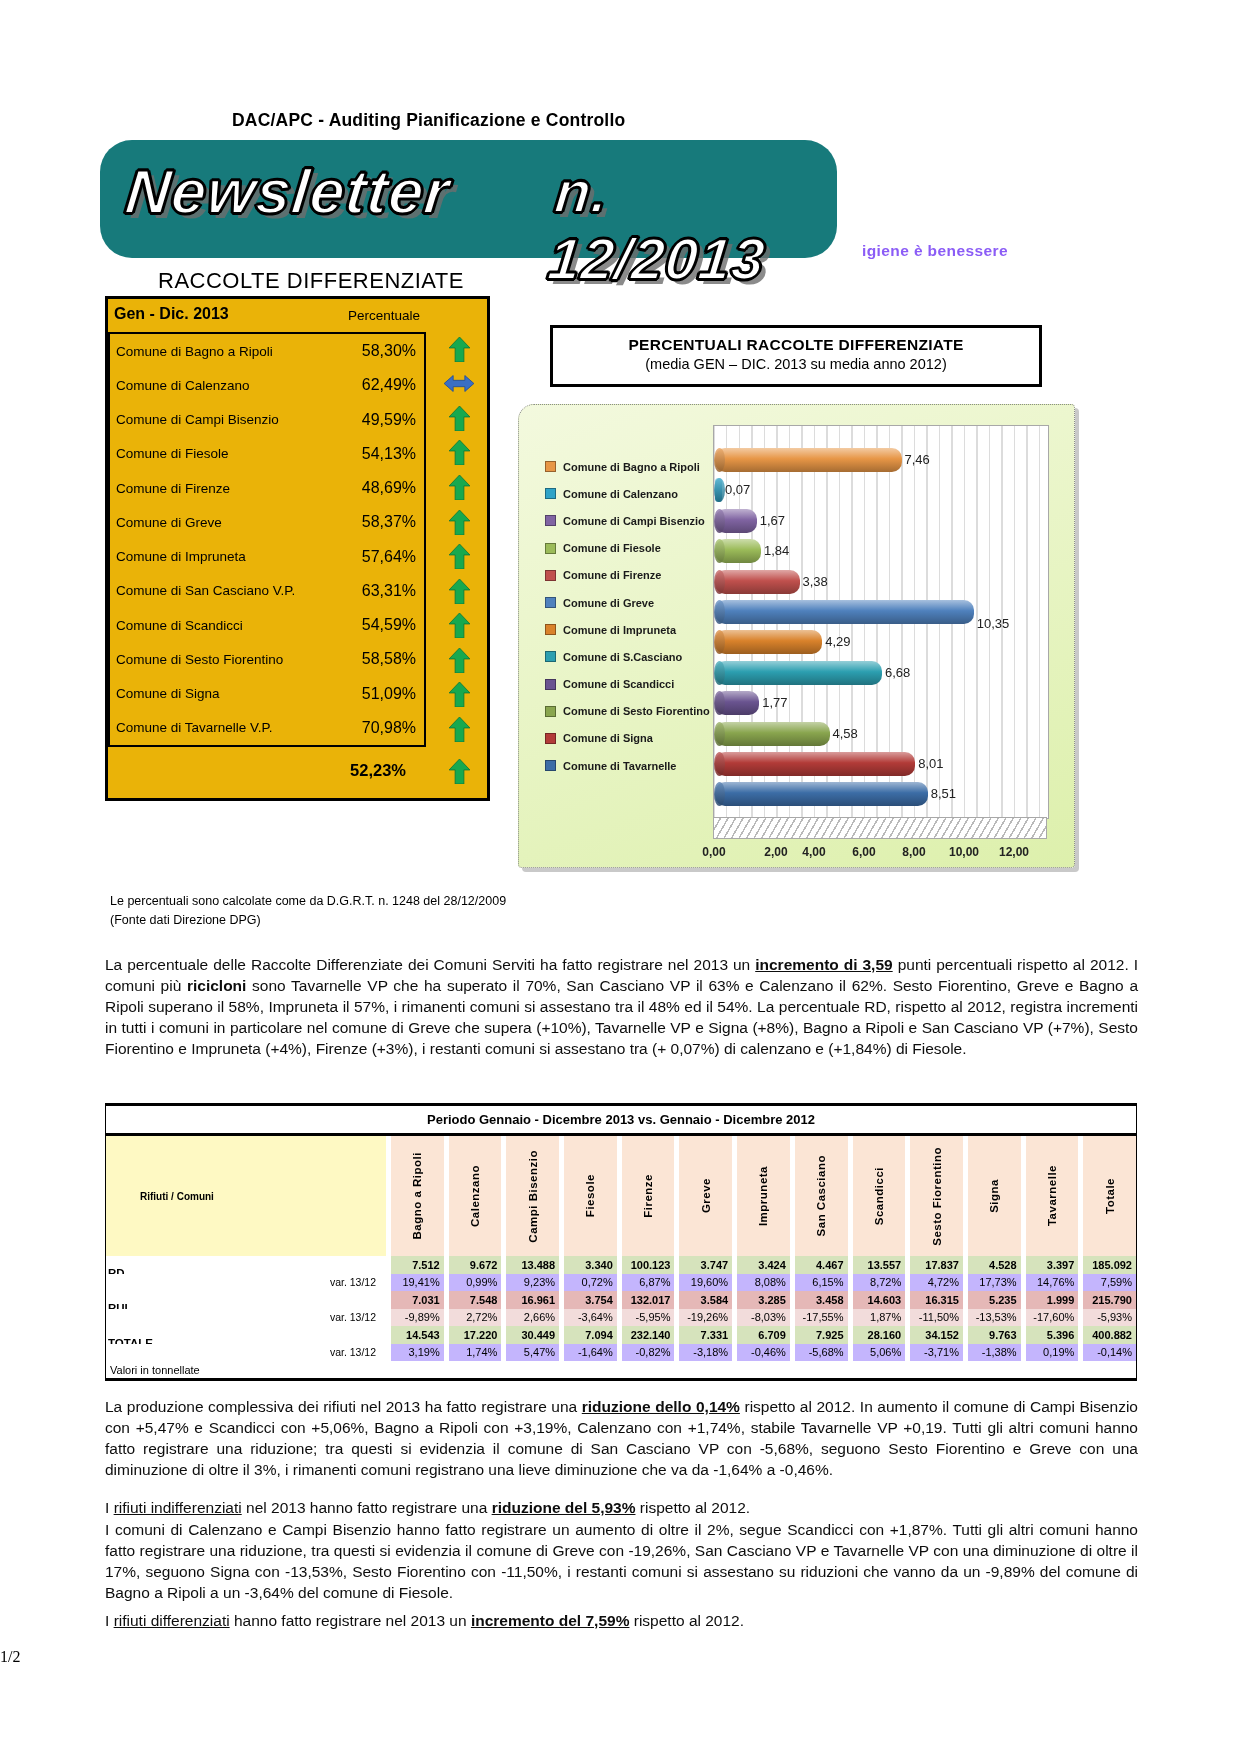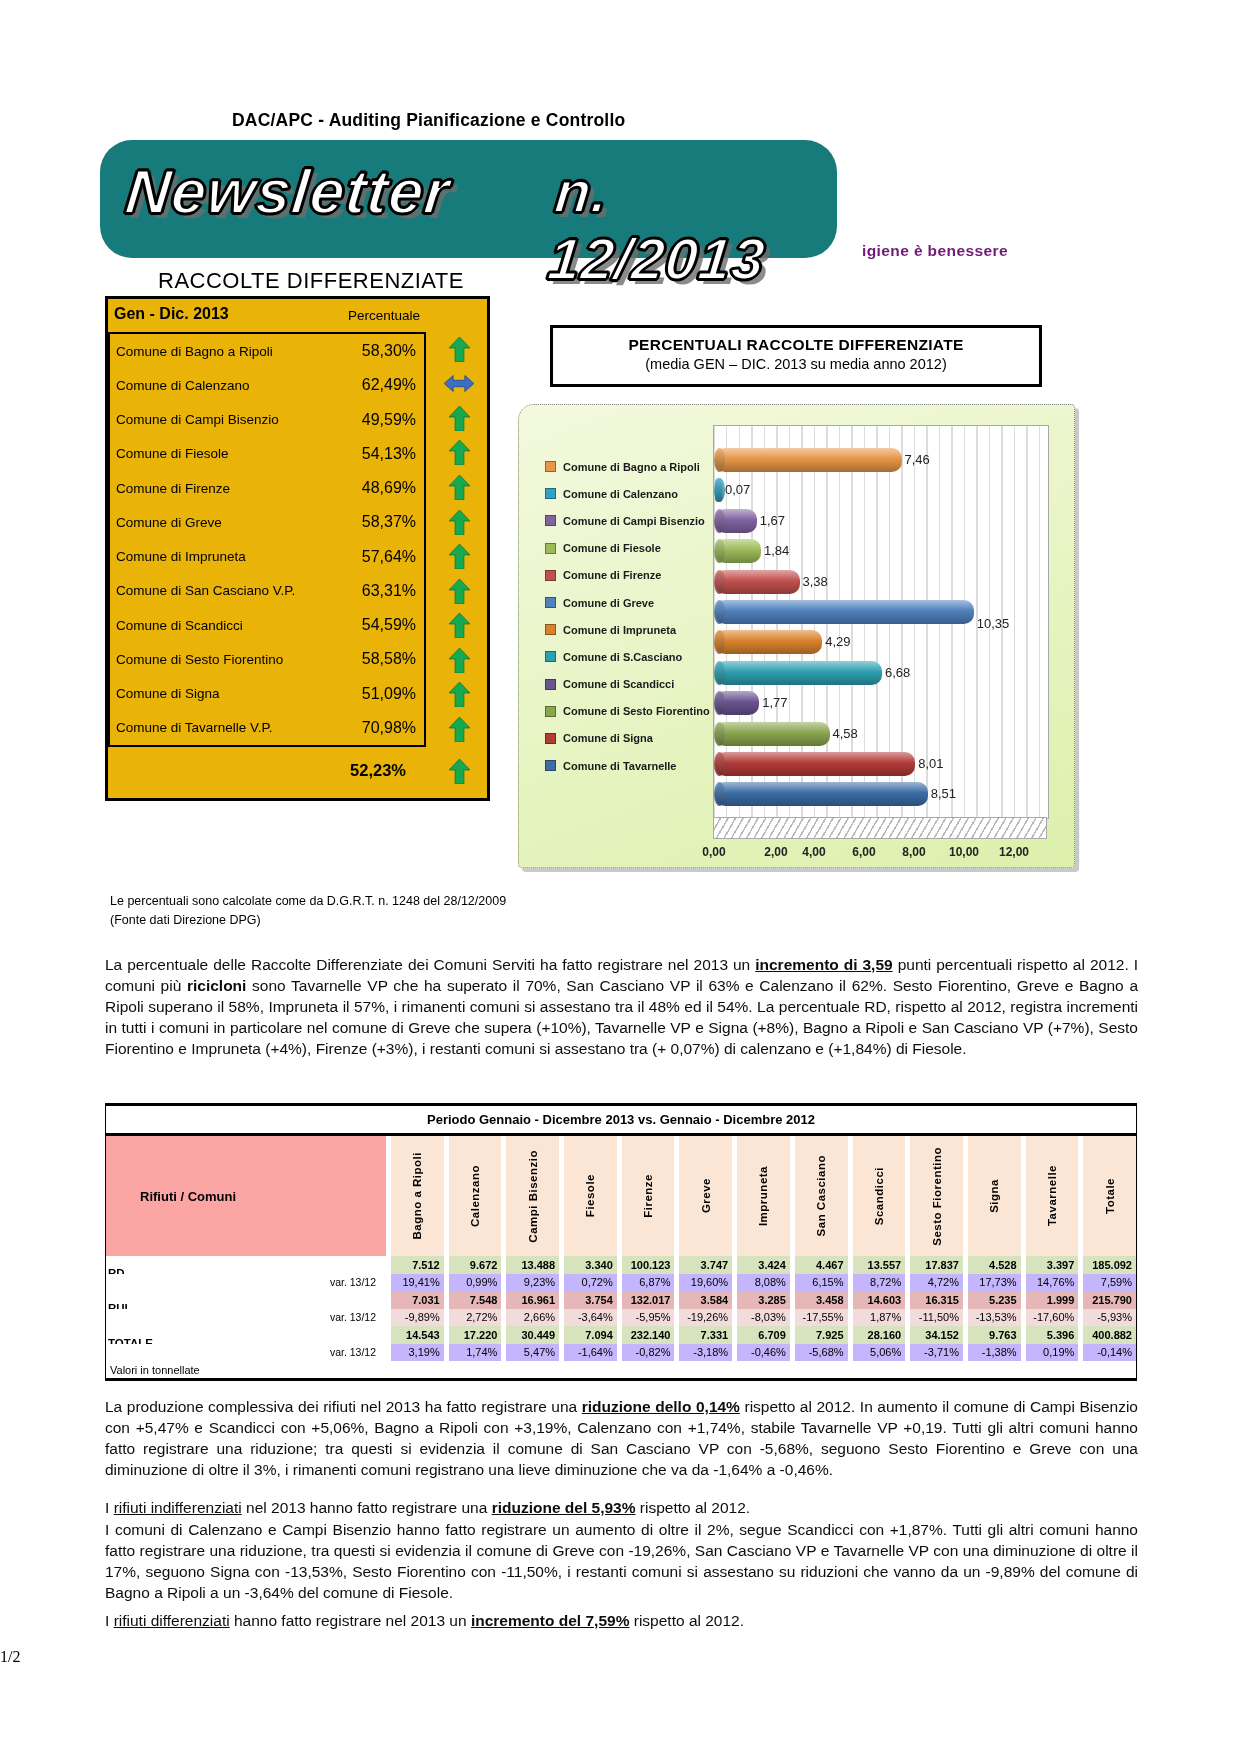--- a/index.html
+++ b/index.html
@@ -12,21 +12,21 @@
   .banner-text{position:absolute;color:#fff;font-style:italic;font-weight:800;letter-spacing:1px;
     transform:skewX(-6deg);-webkit-text-stroke:2.2px #000;
     text-shadow:-2px 0 #000,2px 0 #000,0 -2px #000,0 2px #000,6px 5px 0 rgba(110,110,110,0.8);}
   .banner .nl{left:26px;top:16px;font-size:62px;}
   .banner .num{left:452px;top:18px;font-size:58px;}
 
   .logo{position:absolute;left:856px;top:133px;width:280px;height:110px;}
   .logo svg{position:absolute;left:0;top:2px;}
   .logo-text{position:absolute;left:96px;top:2px;font-weight:800;font-size:28px;line-height:0.93;letter-spacing:1px;}
   .lq{color:#3FA3A8}.lr{color:#55A045}.lg{color:#1F3A66}
-  .tagline{position:absolute;left:862px;top:242px;font-size:15.5px;font-weight:bold;color:#701a75;letter-spacing:0.4px;text-align:center;}
+  .tagline{position:absolute;left:862px;top:242px;font-size:15.5px;font-weight:bold;color:#8b5cf6;letter-spacing:0.4px;text-align:center;}
 
   
   .rd-title{position:absolute;left:158px;top:268px;font-size:22px;letter-spacing:0.5px;}
   .rd-box{position:absolute;left:105px;top:296px;width:385px;height:505px;background:#eab308;
           border:3px solid #000;box-sizing:border-box;}
   .rd-period{position:absolute;left:6px;top:6px;font-size:16px;font-weight:bold;}
   .rd-pct{position:absolute;left:240px;top:9px;font-size:13.5px;}
   .rd-inner{position:absolute;left:0;top:33px;width:318px;height:415px;border:2px solid #000;box-sizing:border-box;}
   .rd-row{height:34.25px;display:flex;align-items:center;justify-content:space-between;padding:0 8px 0 6px;}
   .rd-name{font-size:13.5px;}
@@ -65,21 +65,21 @@
   .para .u{text-decoration:underline;}
   .p1{top:954px;}.p2{top:1396px;}.p3{top:1497px;text-align:left;}.p4{top:1519px;}.p5{top:1610px;text-align:left;}
 
   
   .dtable-wrap{position:absolute;left:105px;top:1103px;width:1032px;box-sizing:border-box;
      border-left:1.5px solid #000;border-right:1.5px solid #000;background:#fff;}
   .dtable-title{height:27px;border-top:3px solid #000;border-bottom:3px solid #000;display:flex;
      align-items:center;justify-content:center;font-weight:bold;font-size:13px;}
   .dtable-grid{display:grid;grid-template-columns:280px repeat(13,1fr);column-gap:5px;
      grid-template-rows:120px repeat(6,17.5px);}
-  .hfirst{background:#fca5a5;display:flex;align-items:center;padding-left:34px;font-weight:bold;font-size:13px;}
+  .hfirst{background:#fef9c3;display:flex;align-items:center;padding-left:34px;font-weight:bold;font-size:10px;}
   .hcell{background:#FBE5D5;display:flex;align-items:center;justify-content:center;overflow:hidden;}
   .hcell span{writing-mode:vertical-rl;transform:rotate(180deg);font-size:11.5px;font-weight:bold;
      letter-spacing:0.5px;white-space:nowrap;}
   .lcell{background:#fff;display:flex;align-items:center;font-size:11.5px;}
   .lval{font-weight:bold;padding-left:2px;margin-top:16px;}
   .lvar{justify-content:flex-end;padding-right:10px;font-size:10.5px;}
   .vcell{display:flex;align-items:center;justify-content:flex-end;padding-right:4px;font-size:11px;}
   .vcell.b{font-weight:bold;}
   .t-green{background:#D6E3BC}.t-greenl{background:#c4b5fd}.t-red{background:#E5B8B7}.t-redl{background:#F2DCDB}
   .dtable-footer{height:17px;display:flex;align-items:center;padding-left:4px;font-size:11px;

